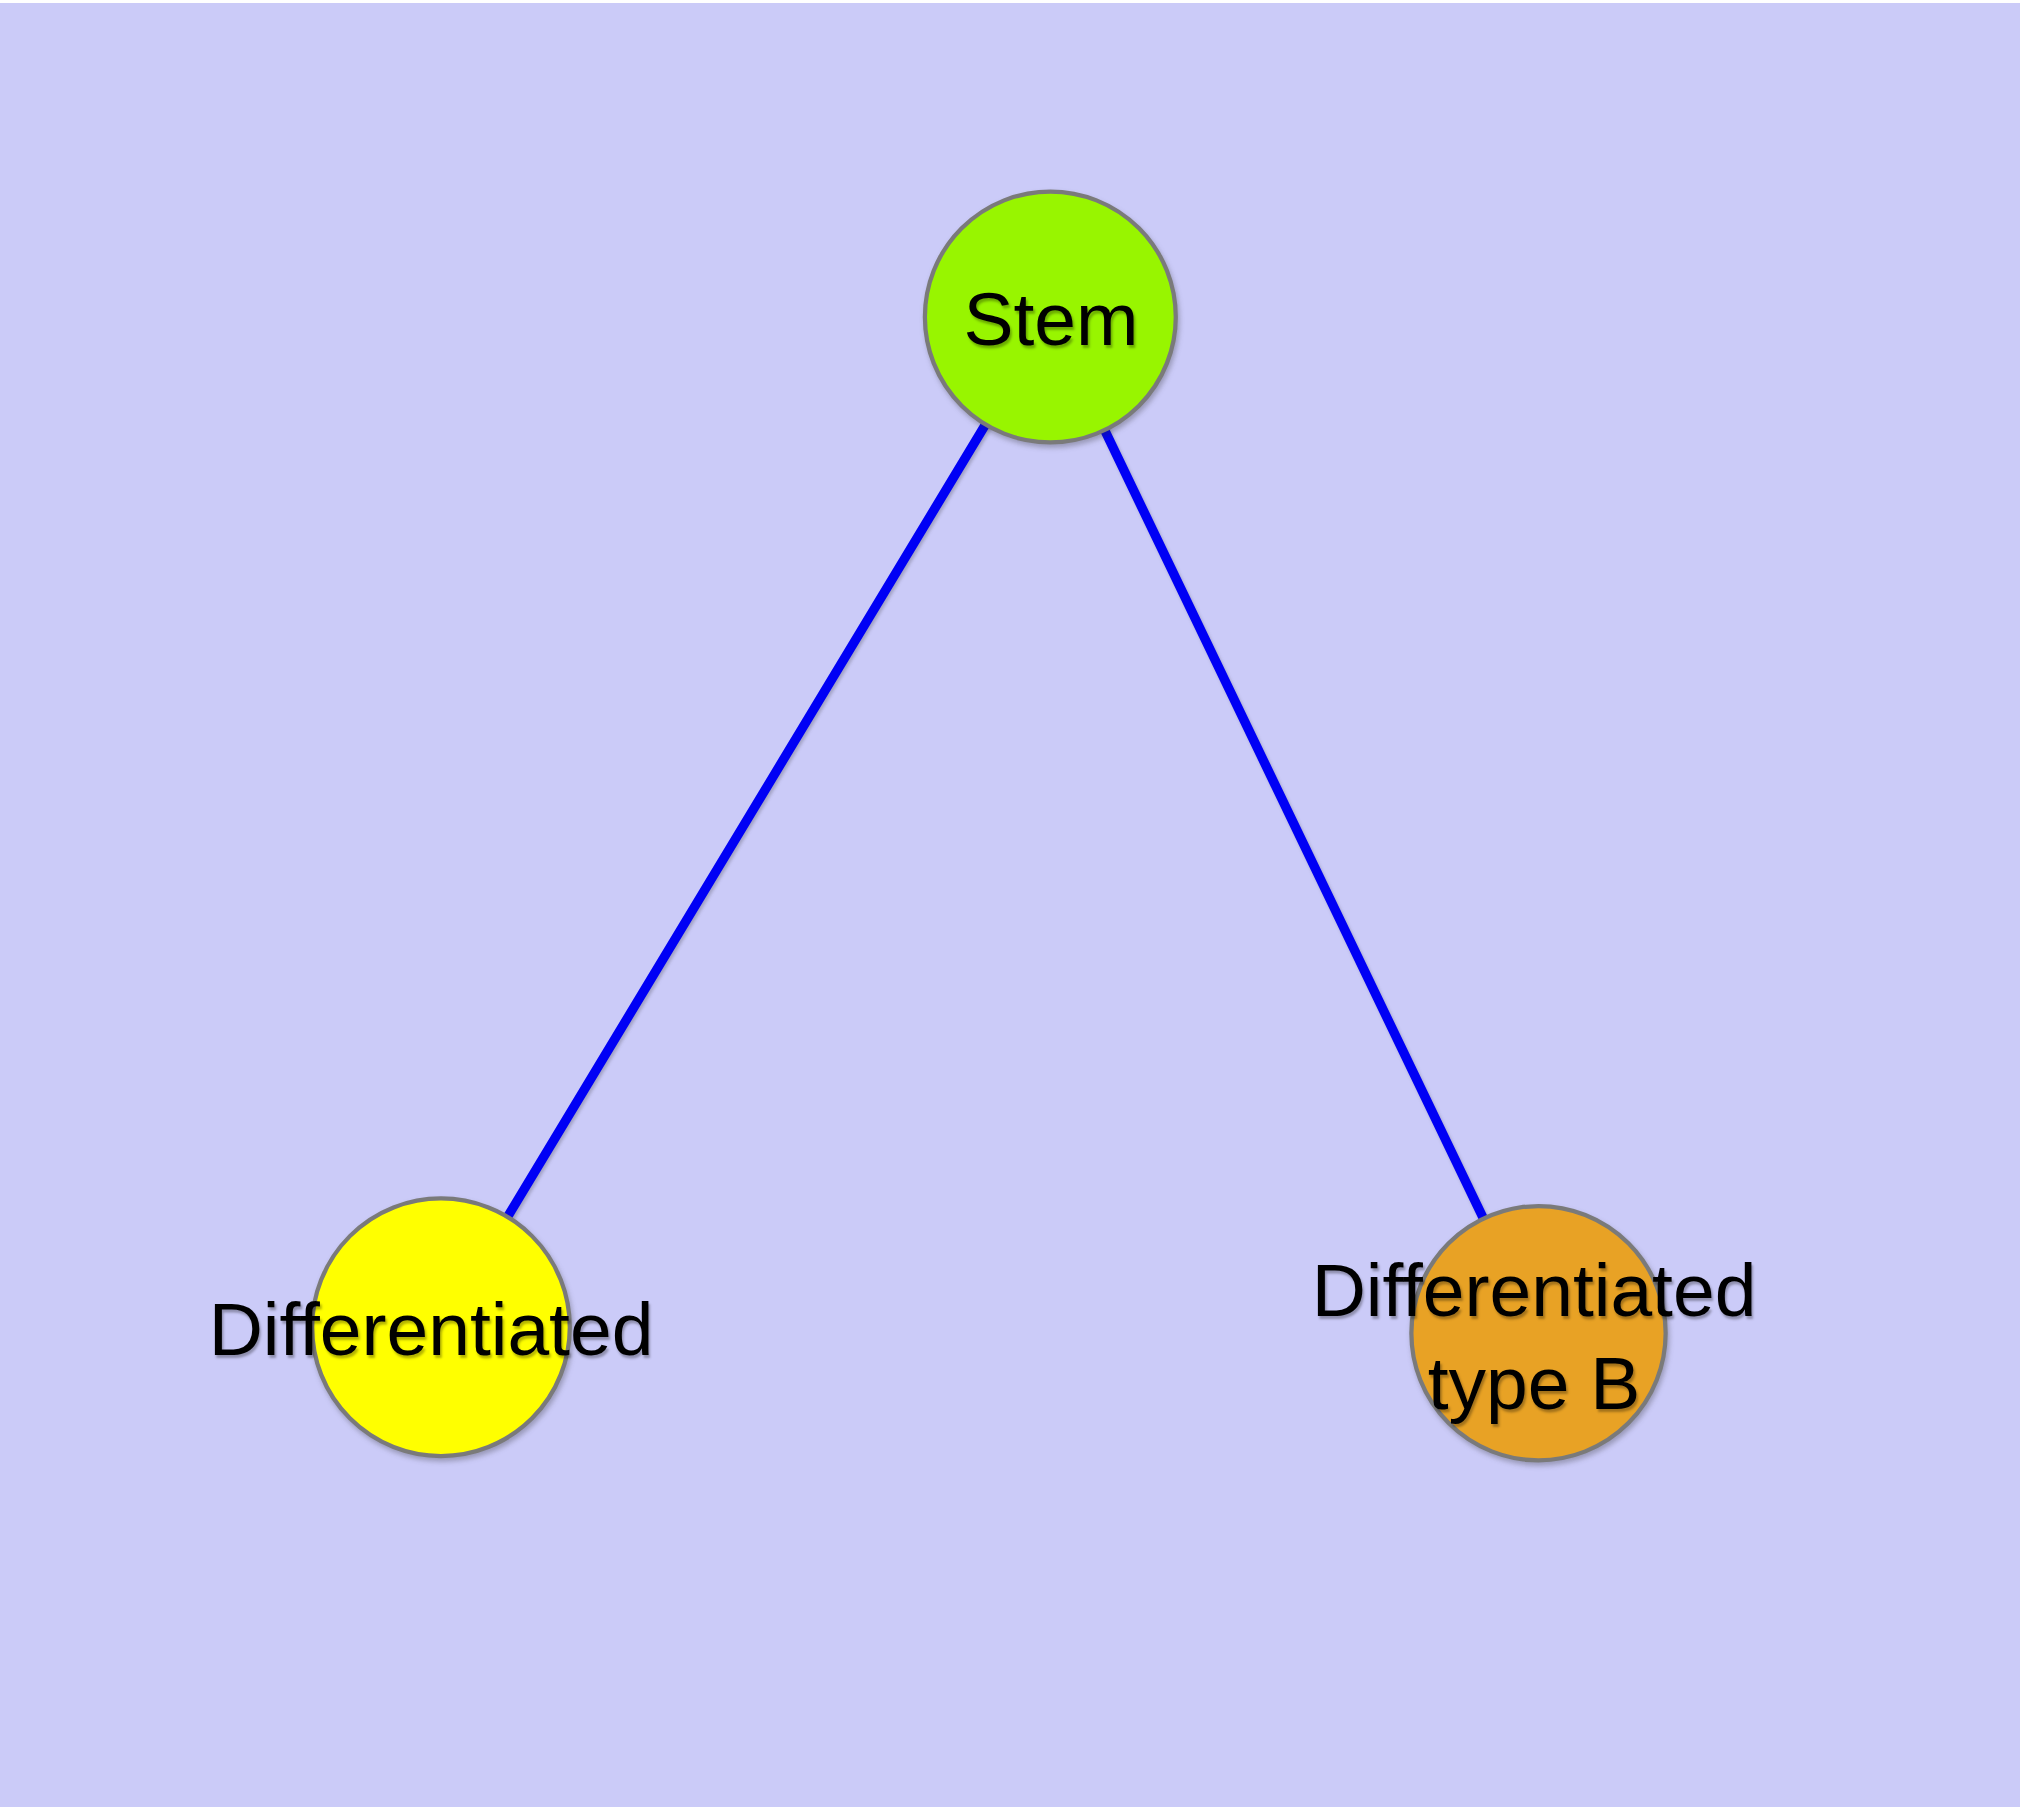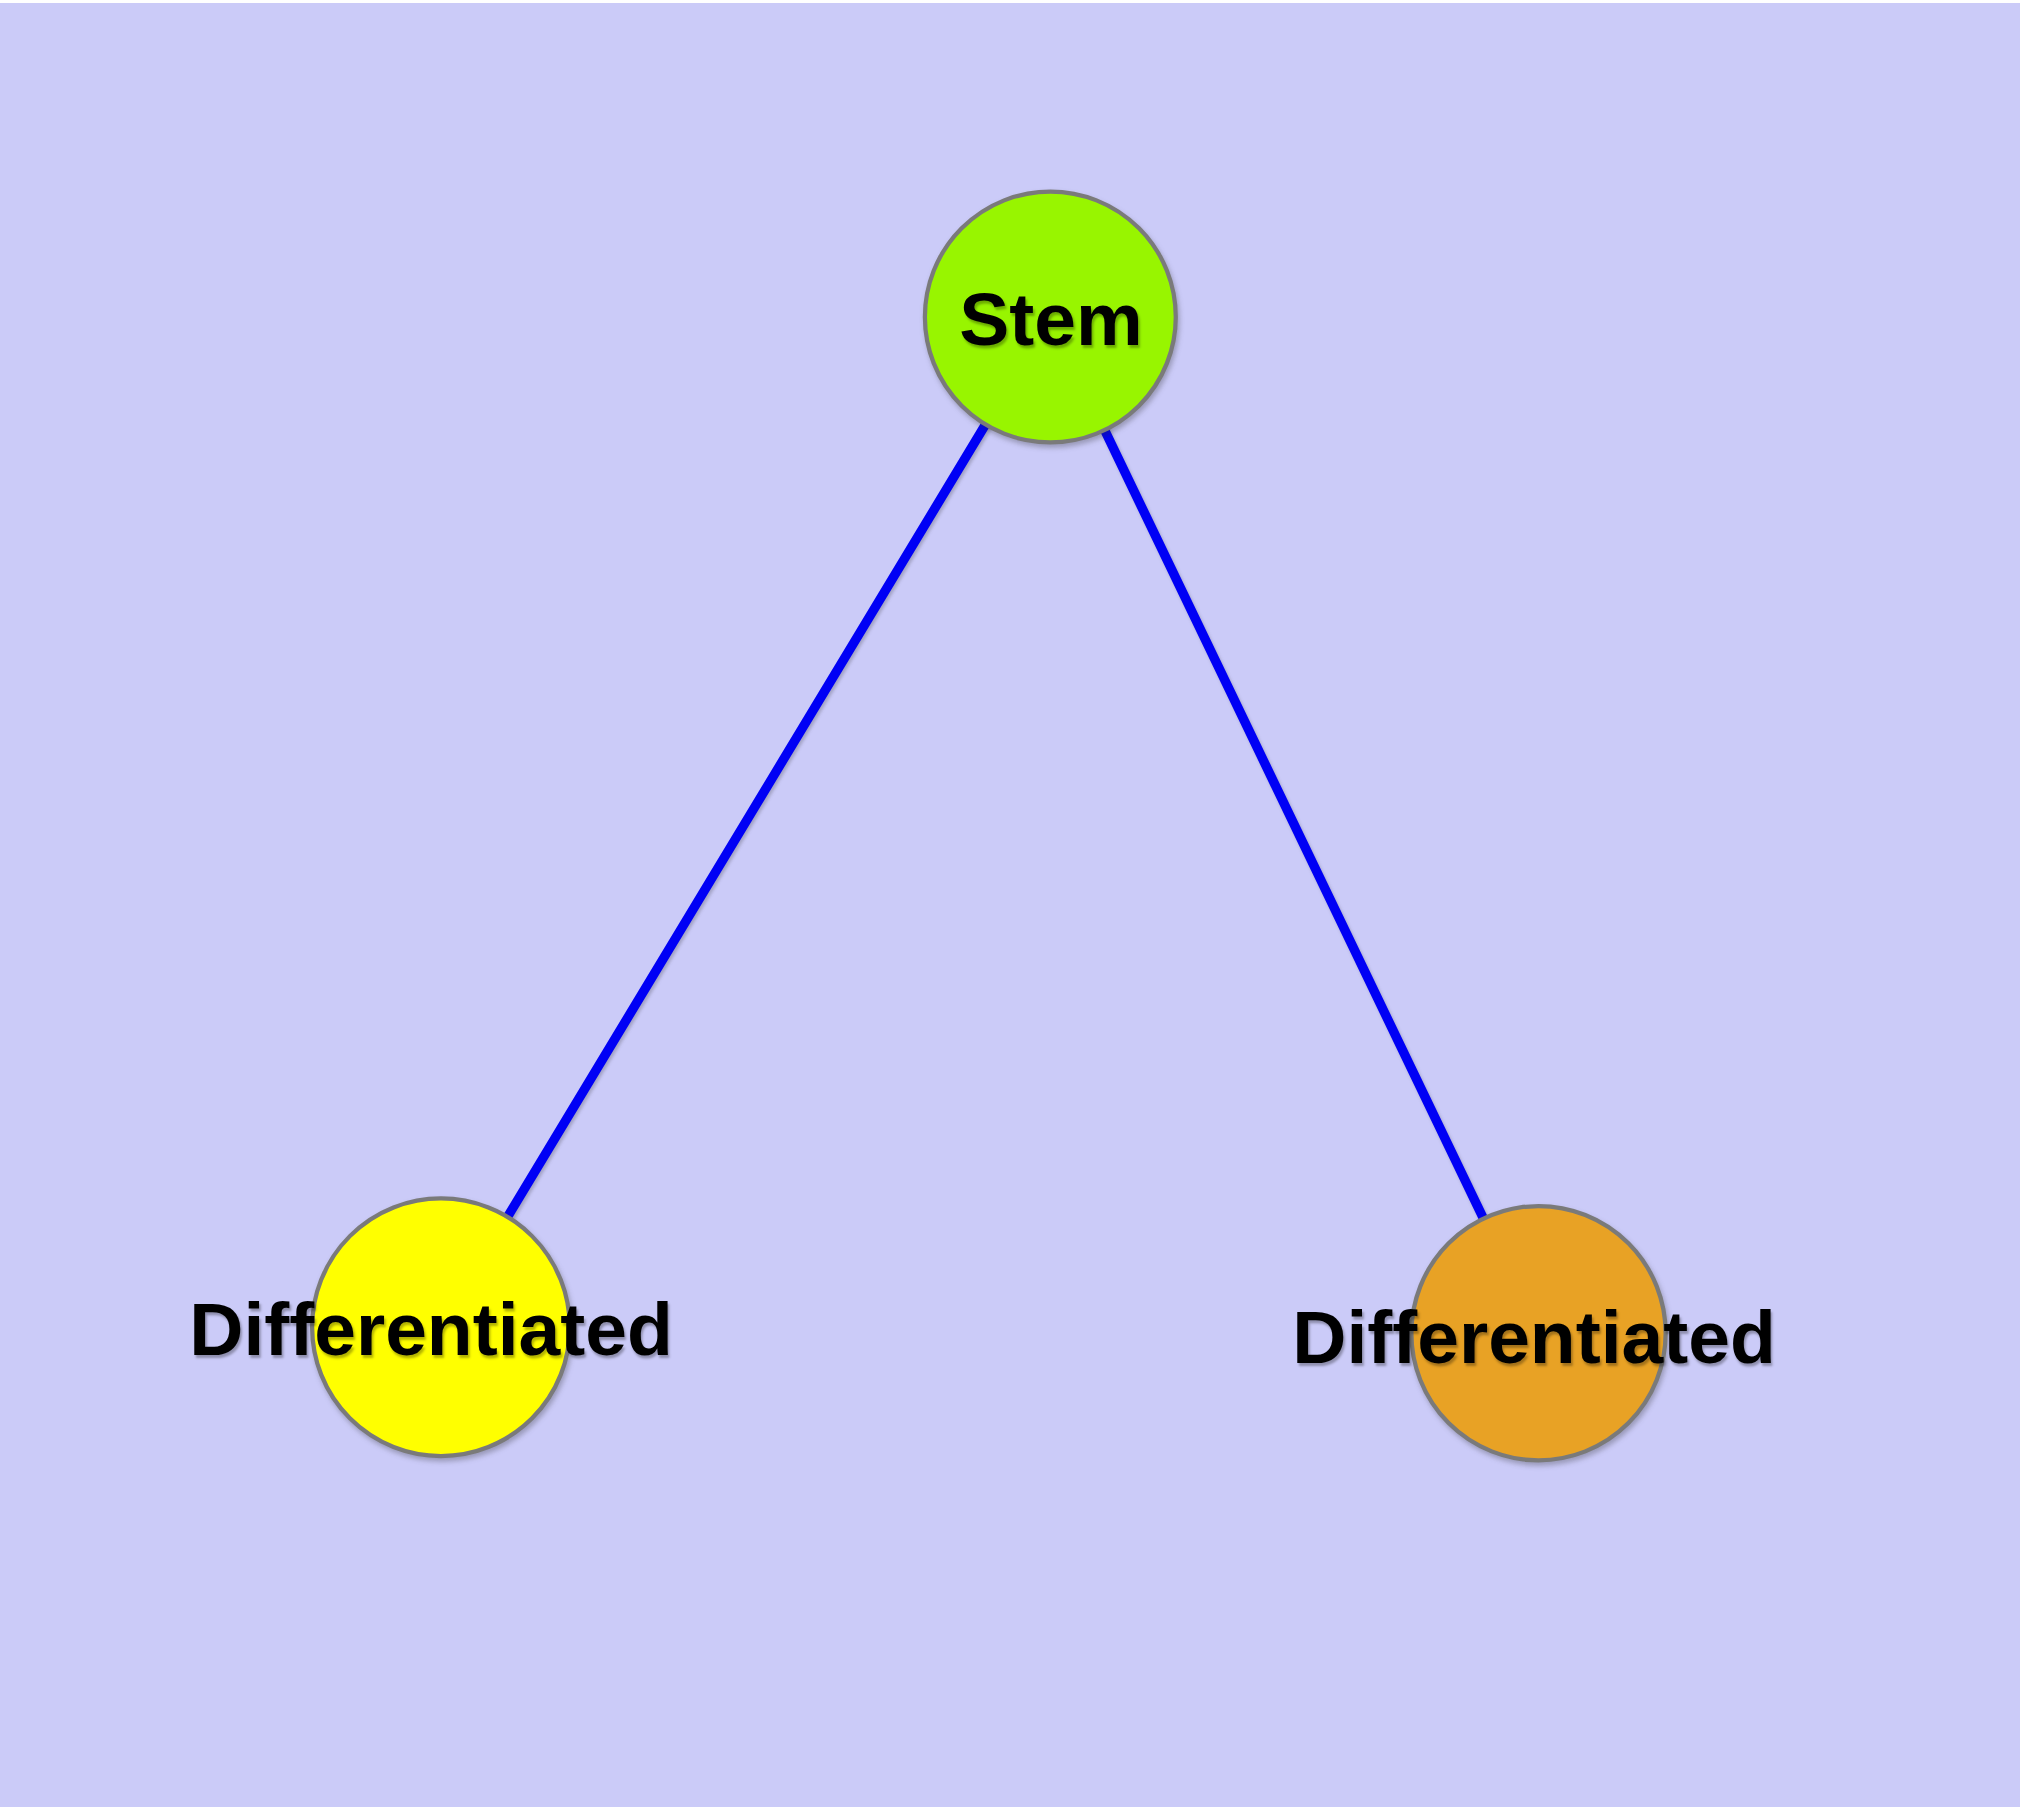--- a/index.html
+++ b/index.html
@@ -39,21 +39,21 @@
     stroke: #7A7A7A;
     stroke-width: 5px;
     filter: drop-shadow(2px 4px 3px rgba(40,40,40,0.30));
   }
   .node-label {
     position: absolute;
     transform: translate(-50%, -50%);
     text-align: center;
     color: #000000;
     font-size: 75px;
-    font-weight: bold;
+    font-weight: normal;
     line-height: 93px;
     white-space: nowrap;
     text-shadow: 1.7px 3.4px 2.5px rgba(0,0,0,0.30);
   }
 </style>
 </head>
 <body>
 
 <div id="canvas">
   <div id="bg"></div>
@@ -71,15 +71,16 @@
   <div class="node-label" style="left:1051px; top:319px;">
     <div>Stem</div>
   </div>
 
   <div class="node-label" style="left:431px; top:1329px;">
     <div>Differentiated</div>
   </div>
 
   <div class="node-label" style="left:1534px; top:1337px;">
     <div>Differentiated</div>
+    <div>type B</div>
   </div>
 </div>
 
 
 </body></html>

